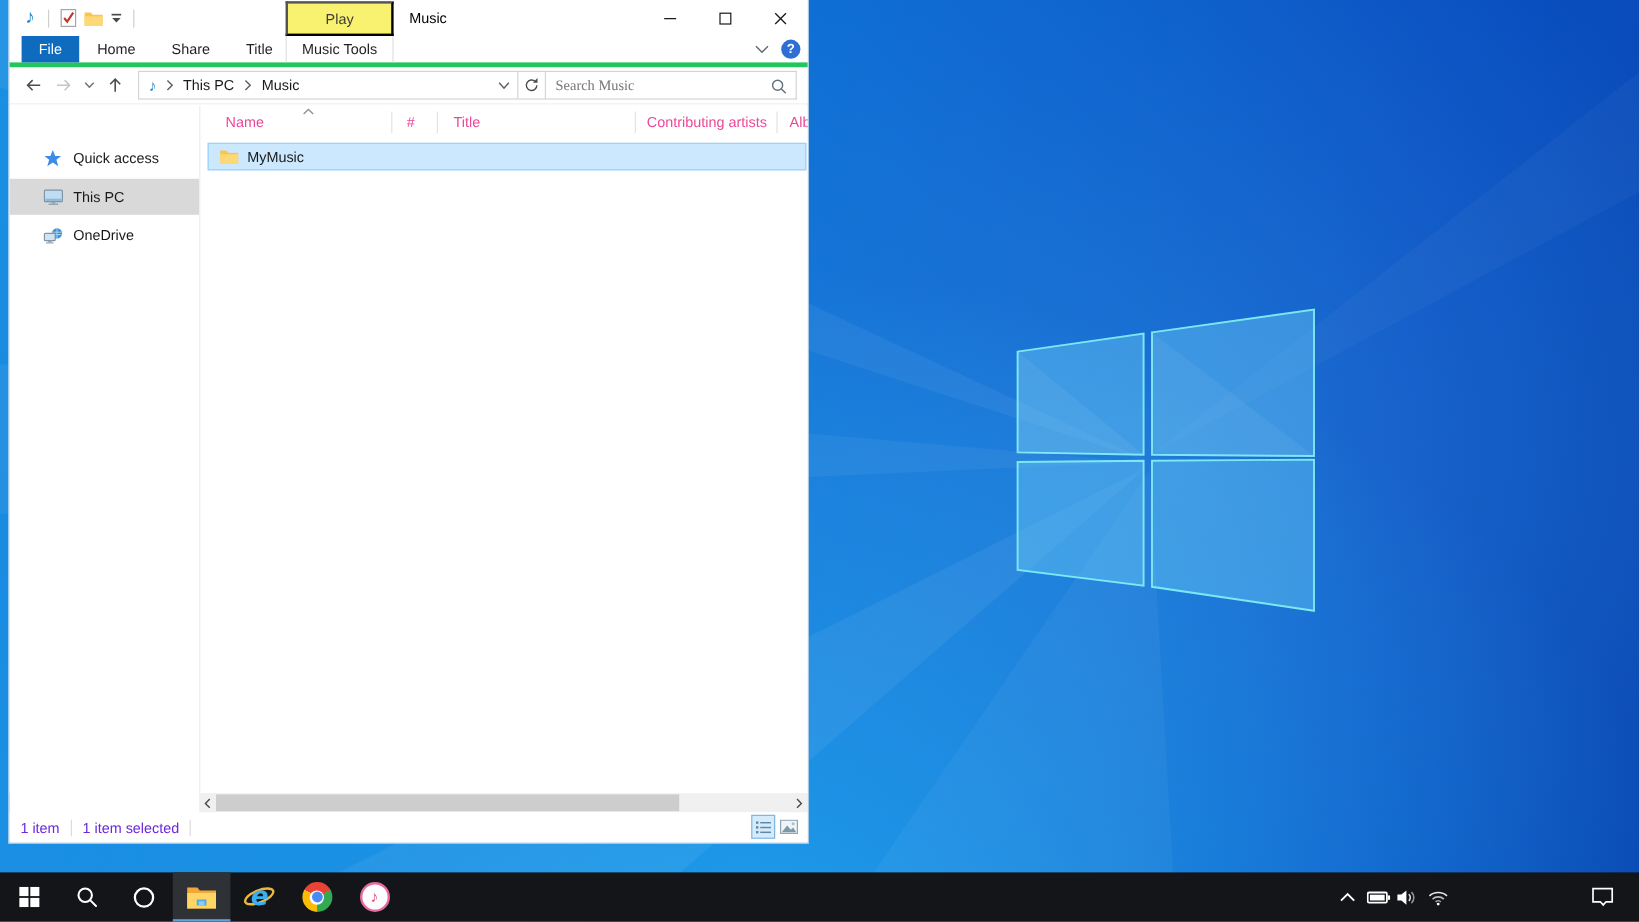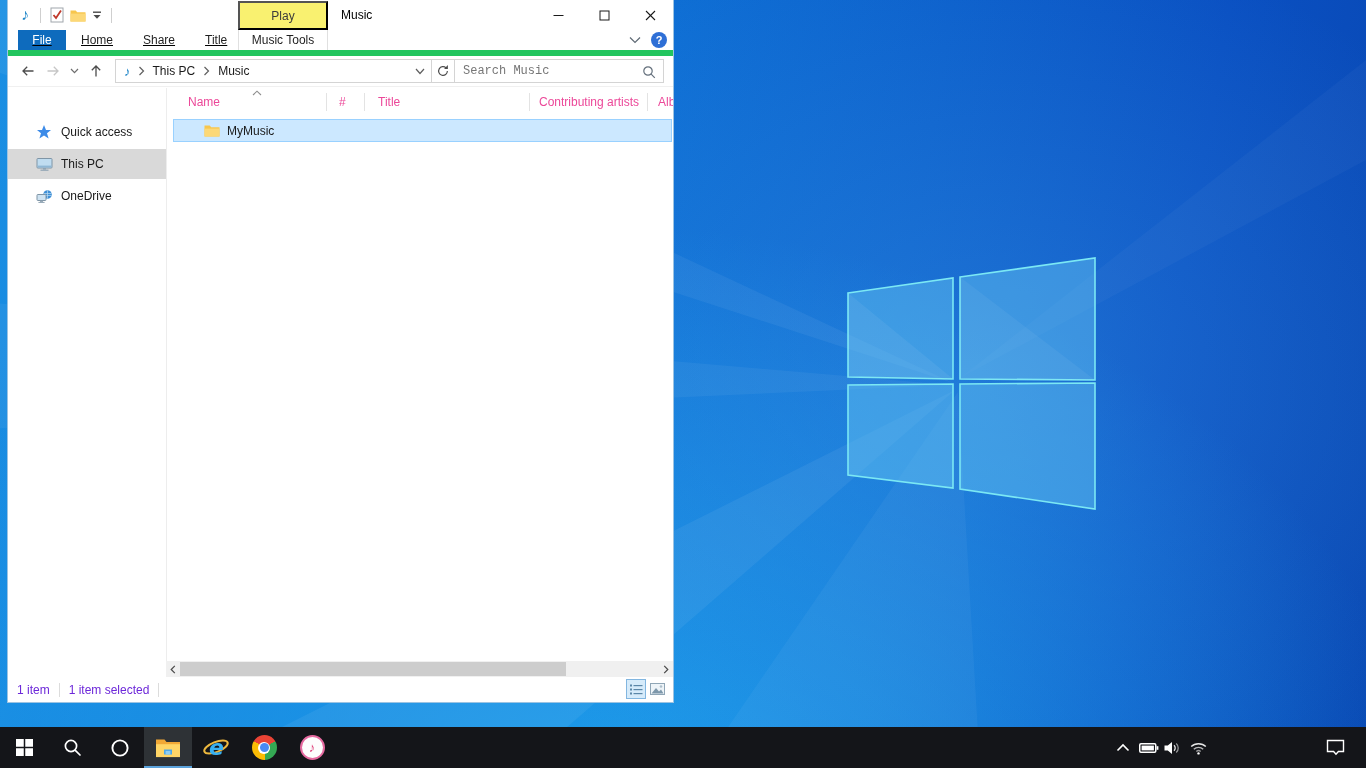--- a/index.html
+++ b/index.html
@@ -27,21 +27,21 @@
 
   .ctx-header { position:absolute; left:230px; top:1px; width:90px; height:29px;
     background:#f9f170; color:#3c3c3c; font-size:12px; display:flex; align-items:center; justify-content:center; }
   .win-title { position:absolute; left:333px; top:8px; font-size:12px; color:#000; }
 
   .caption { position:absolute; right:0; top:0; height:30px; display:flex; }
   .cap-btn { width:46px; height:30px; background:none; border:none; display:flex; align-items:center; justify-content:center; }
 
   
   .tabrow { position:relative; height:26px; background:#fff; display:flex;
-    padding-left:10px; border-bottom:6px solid #22c55e;text-decoration:underline; }
+    padding-left:10px; border-bottom:4px solid #22c55e; }
   .tab { font-size:12px; color:#1f1f1f; padding:0 15px; display:flex; align-items:center; background:none; border:none; }
   .tab.file { background:#0e6bbd; color:#fff; width:48px; justify-content:center; padding:0; }
   .tab.ctx { position:absolute; left:230px; top:0; height:100%; width:90px; justify-content:center; padding:0;
     border-left:1px solid #e0e0e0; border-right:1px solid #e0e0e0; }
   .ribbon-right { position:absolute; right:6px; top:0; height:100%; display:flex; align-items:center; gap:10px; }
   .help-circle { width:16px; height:16px; border-radius:50%; background:#2e6fd6; color:#fff;
     font-size:11px; font-weight:bold; display:flex; align-items:center; justify-content:center; border:none; }
   .icon-btn { background:none; border:none; display:flex; align-items:center; justify-content:center; }
 
   
@@ -50,42 +50,42 @@
   .nav-btn { background:none; border:none; margin-right:9px; display:flex; align-items:center; }
   .addr-box { width:340px; height:24px; border:1px solid #d4d4d4; display:flex; align-items:center;
     padding-left:6px; margin-left:2px; }
   .crumb { font-size:12px; color:#1a1a1a; padding:0 3px; background:none; border:none; }
   .addr-spacer { flex:1; }
   .addr-div { width:1px; height:22px; background:#d4d4d4; }
   .addr-side { width:22px; height:22px; display:flex; align-items:center; justify-content:center; background:none; border:none; }
   .search-box { width:209px; height:24px; border:1px solid #d4d4d4; border-left:none; position:relative;
     display:flex; align-items:center; }
   .search-box input { border:none; outline:none; width:180px; font-size:12px; color:#404040;
-    padding-left:8px; font-family:Liberation Mono, monospace; background:transparent; }
+    padding-left:8px; font-family:Liberation Serif, serif; background:transparent; }
   .search-box input::placeholder { color:#767676; opacity:1; }
   .search-mag { position:absolute; right:7px; top:5px; }
 
   
   .content { position:absolute; top:88px; left:0; right:0; bottom:41px; background:#fff; overflow:hidden; }
   .sidebar { position:absolute; left:0; top:12px; bottom:0; width:158px; padding-top:17px; }
   .side-item { height:30px; display:flex; align-items:center; padding-left:28px; font-size:12px; color:#1a1a1a;
     margin-bottom:2px; width:100%; background:none; border:none; }
   .side-item.selected { background:#d9d9d9; }
   .side-item .sicon { width:17px; margin-right:8px; display:flex; }
 
   .filelist { position:absolute; left:158px; right:0; top:0; bottom:0; border-left:1px solid #ededed; }
   .lheader { position:relative; height:28px; }
   .hcell { position:absolute; top:0; height:28px; display:flex; align-items:center;
     font-size:12px; color:#ec4899; background:none; border:none;text-align:right; }
   .hcell::after { content:""; position:absolute; right:0; top:5px; bottom:5px; width:1px; background:#e3e3e3; }
   .hcell.last::after { display:none; }
   .sortcaret { position:absolute; left:85px; top:2px; }
 
   .frow { position:absolute; left:6px; right:1px; top:31px; height:23px;
-    background:#cce8ff; border:1px solid #99d1ff; display:flex; align-items:center; padding-left:30px; }
+    background:#cce8ff; border:1px solid #99d1ff; display:flex; align-items:center; padding-left:9px; }
   .frow .ficon { margin-right:7px; display:flex; }
   .frow .fname { font-size:12px; color:#1a1a1a; }
 
   
   .hscroll { position:absolute; left:158px; right:0; bottom:25px; height:16px; background:#f0f0f0; }
   .hs-arrow { position:absolute; top:0; width:14px; height:16px; display:flex; align-items:center; justify-content:center;
     background:#f0f0f0; border:none; }
   .hs-thumb { position:absolute; left:14px; top:1px; width:386px; height:14px; background:#cdcdcd; }
 
   

